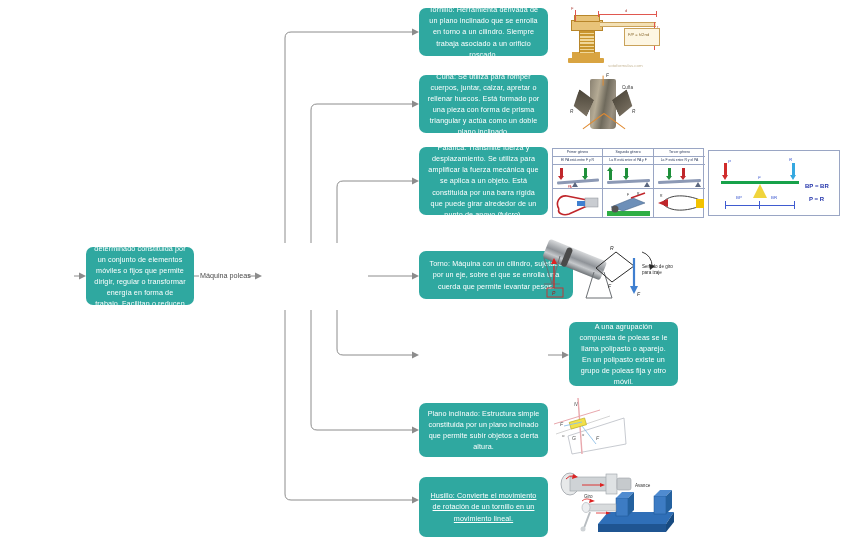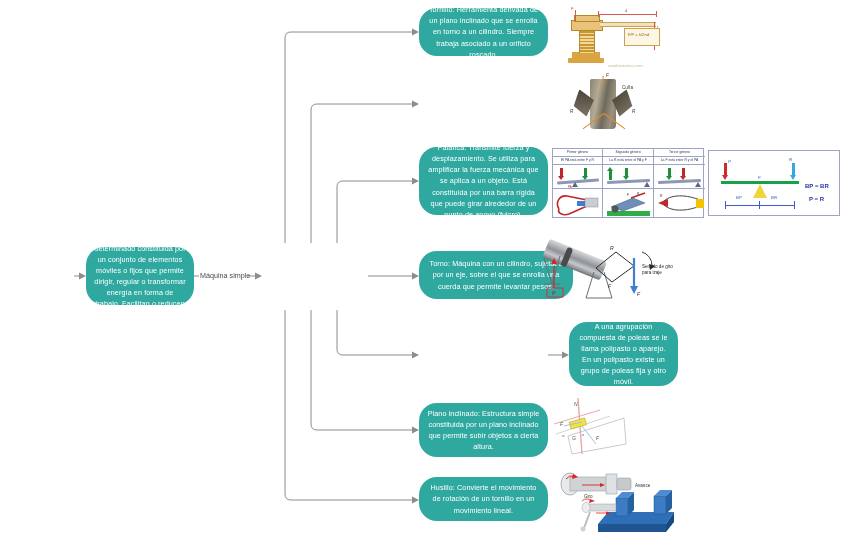--- a/index.html
+++ b/index.html
@@ -1,19 +1,19 @@
 <!DOCTYPE html>
 <html><head>
 <meta charset="utf-8">
 <style>
   html,body{margin:0;padding:0;background:#ffffff;}
   body{width:848px;height:544px;overflow:hidden;font-family:"Liberation Sans",sans-serif;}
   #canvas{position:relative;width:848px;height:544px;background:#fff;}
 
-  .node{position:absolute;background:#2fa8a0;color:#ffffff;border-radius:18px;
+  .node{position:absolute;background:#2fa8a0;color:#ffffff;border-radius:7px;
         display:flex;align-items:center;justify-content:center;text-align:center;
         font-size:7.2px;line-height:1.55;padding:6px 8px;box-sizing:border-box;
         letter-spacing:.1px;}
   .node span{display:block;}
 
   .root{position:absolute;left:8px;top:243px;width:66px;height:66px;border-radius:50%;
         background:#4a4a4a;color:#fff;display:flex;align-items:center;justify-content:center;
         font-size:7.6px;}
 
   .edgelabel{position:absolute;font-size:7.2px;color:#4a4a4a;white-space:nowrap;}
@@ -103,47 +103,50 @@
     <path d="M548,355 L562,355"></path>
     <polygon points="562,351.5 569,355 562,358.5"></polygon>
   </svg>
 
 
   <div class="node" style="left:86px;top:247px;width:108px;height:58px;">
     <span>Herramienta con un fin determinado constituida por un conjunto de elementos móviles o fijos que permite dirigir, regular o transformar energía en forma de trabajo. Facilitan o reducen el esfuerzo humano.</span>
   </div>
 
   <div class="edgelabel" style="left:200px;top:271px;">
-    <span>Máquina simple</span>
+    <span>Máquina poleas</span>
   </div>
 
 
   <div class="node" style="left:419px;top:8px;width:129px;height:48px;">
     <span>Tornillo:  Herramienta derivada de un plano inclinado que se enrolla en torno a un cilindro. Siempre trabaja asociado a un orificio roscado.</span>
   </div>
 
+  <div class="node" style="left:419px;top:75px;width:129px;height:58px;">
+    <span>Cuña: Se utiliza para romper cuerpos, juntar, calzar, apretar o rellenar huecos. Está formado por una pieza con forma de prisma triangular y actúa como un doble plano inclinado.</span>
+  </div>
 
   <div class="node" style="left:419px;top:147px;width:129px;height:68px;">
     <span>Palanca: Transmite fuerza y desplazamiento. Se utiliza para amplificar la fuerza mecánica que se aplica a un objeto. Está constituida por una barra rígida que puede girar alrededor de un punto de apoyo (fulcro).</span>
   </div>
 
   <div class="node" style="left:419px;top:251px;width:154px;height:48px;">
     <span>Torno:  Máquina con un cilindro, sujetado por un eje, sobre el que se enrolla una cuerda que permite levantar pesos.</span>
   </div>
 
 
   <div class="node" style="left:569px;top:322px;width:109px;height:64px;">
     <span>A una agrupación compuesta de poleas se le llama polipasto o aparejo. En un polipasto existe un grupo de poleas fija y otro móvil.</span>
   </div>
 
   <div class="node" style="left:419px;top:403px;width:129px;height:54px;">
     <span>Plano inclinado: Estructura simple constituida por un plano inclinado que permite subir objetos a cierta altura.</span>
   </div>
 
-  <div class="node" style="left:419px;top:477px;width:129px;height:44px;">
+  <div class="node" style="left:419px;top:477px;width:129px;height:60px;text-decoration:underline;">
     <span>Husillo: Convierte el movimiento de rotación de un tornillo en un movimiento lineal.</span>
   </div>
 
   <div class="pic jack" style="left:562px;top:6px;width:118px;height:66px;">
 
     <div class="base" style="left:6px;top:52px;width:36px;height:5px;border-radius:1px;"></div>
     <div class="base" style="left:10px;top:46px;width:28px;height:6px;"></div>
 
     <div class="shaft" style="left:17px;top:22px;width:14px;height:25px;"></div>
 

